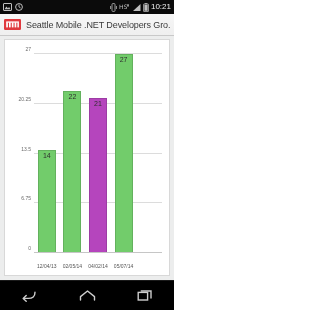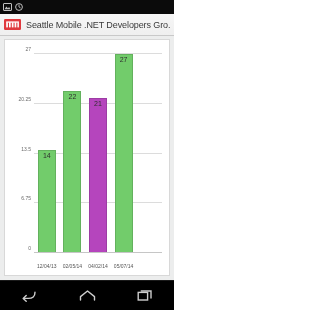--- a/index.html
+++ b/index.html
@@ -147,20 +147,39 @@
   <div class="statusbar">
     <div class="sb-left">
       <svg class="sb-ico" width="9" height="8" viewBox="0 0 9 8">
         <rect x="0.5" y="0.5" width="8" height="7" rx="0.5" fill="none" stroke="#cfcfcf"></rect>
         <path d="M1.5 6.3 L3.4 3.6 L4.9 5.2 L6.1 4.1 L7.5 6.3 Z" fill="#cfcfcf"></path>
       </svg>
       <svg class="sb-ico" width="8" height="8" viewBox="0 0 8 8">
         <circle cx="4" cy="4" r="3.4" fill="none" stroke="#cfcfcf" stroke-width="1"></circle>
         <path d="M4 1.6 L4 4 L5.6 4.9" stroke="#cfcfcf" stroke-width="0.9" fill="none"></path>
       </svg>
+    </div>
+    <div class="sb-right">
+      <svg class="sb-ico" width="7" height="9" viewBox="0 0 7 9">
+        <rect x="2" y="0.6" width="3" height="7.8" rx="0.8" fill="none" stroke="#cfcfcf" stroke-width="0.8"></rect>
+        <path d="M0.6 3 L0.6 6 M6.4 3 L6.4 6" stroke="#cfcfcf" stroke-width="0.8"></path>
+      </svg>
+      <svg class="sb-ico" width="11" height="9" viewBox="0 0 11 9">
+        <text x="0" y="6" font-family="DejaVu Sans, sans-serif" font-size="6" fill="#cfcfcf">HS</text>
+        <path d="M9 1 L9 4 M8 2.2 L10 2.2" stroke="#cfcfcf" stroke-width="0.8"></path>
+      </svg>
+      <svg class="sb-ico" width="9" height="9" viewBox="0 0 9 9">
+        <path d="M8.5 1 L8.5 8 L1 8 Z" fill="#cfcfcf"></path>
+      </svg>
+      <svg class="sb-ico" width="6" height="9" viewBox="0 0 6 9">
+        <rect x="1.8" y="0.2" width="2.4" height="0.8" fill="#cfcfcf"></rect>
+        <rect x="0.6" y="1" width="4.8" height="7.6" rx="0.4" fill="none" stroke="#cfcfcf" stroke-width="0.8"></rect>
+        <rect x="1.4" y="1.8" width="3.2" height="6" fill="#cfcfcf"></rect>
+      </svg>
+      <span class="sb-time">10:21</span>
     </div>
   </div>
 
   <div class="actionbar">
     <span class="logo">
       <svg width="17" height="11" viewBox="0 0 17 11">
         <rect x="0" y="0" width="17" height="11" rx="1.2" fill="#e0393e"></rect>
         <g fill="#ffffff">
           <rect x="2.2" y="3.2" width="1.7" height="5.2"></rect>
           <rect x="5.0" y="3.2" width="1.7" height="5.2"></rect>

